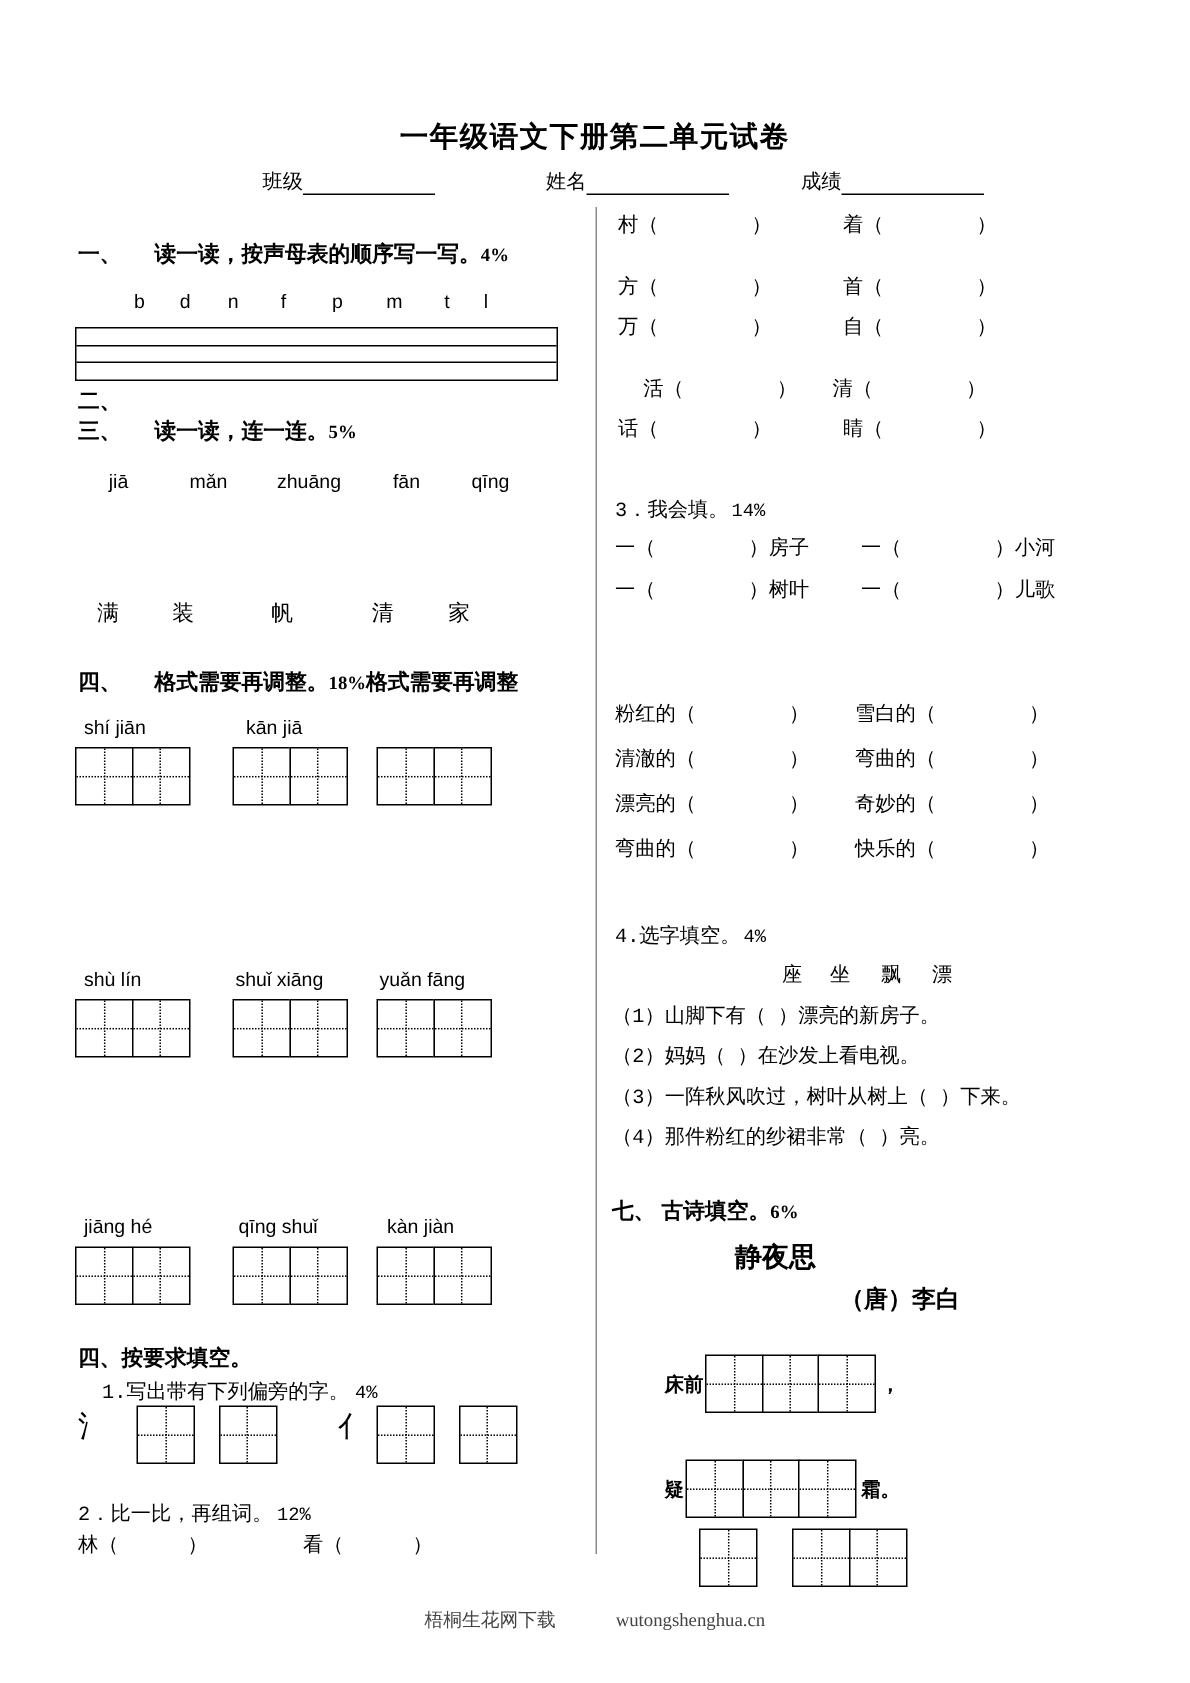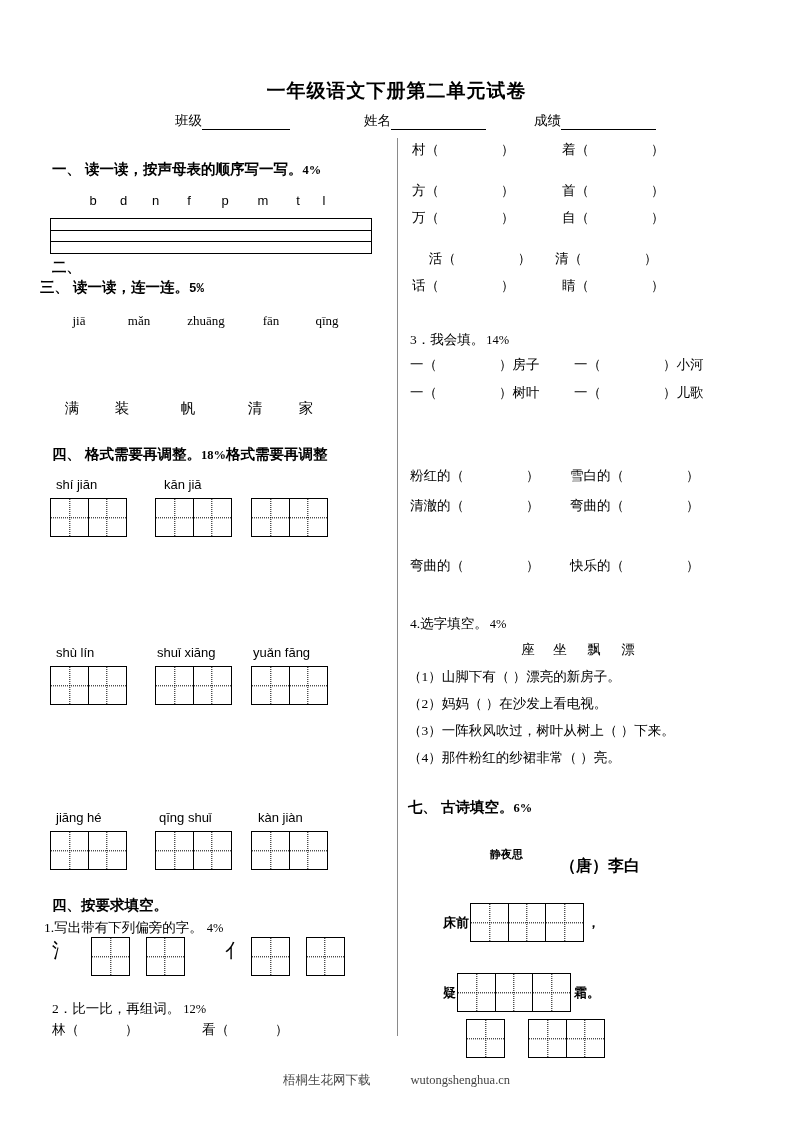--- a/index.html
+++ b/index.html
@@ -68,26 +68,26 @@
 
   
   .blk { position: absolute; }
   .sec-head {
     font-weight: bold;
     font-size: 14.5px;
     font-family: "Liberation Serif", "DejaVu Serif", serif;
     white-space: nowrap;
   }
   .sec-num { display: inline-block; }
-  .sec-txt { display: inline-block; margin-left: 4px; }
+  .sec-txt { display: inline-block; margin-left: 22px; }
   .pct { font-size: 12.5px; }
   .body-line {
     font-size: 13.5px;
     white-space: nowrap;
-    font-family: Liberation Serif, serif;
+    font-family: Liberation Mono, monospace;
   }
   .pinyin {
     font-family: "Liberation Sans", "DejaVu Sans", sans-serif;
     font-size: 13px;
     white-space: nowrap;
   }
   .hanzi-row {
     font-size: 14.5px;
     white-space: nowrap;
     font-family: "Liberation Serif", "DejaVu Serif", serif;
@@ -134,44 +134,42 @@
     top: 50%; left: 0; right: 0;
     border-top: 1.4px dotted #000;
     transform: translateY(-0.7px);
   }
   .grid-sep { width: 17px; }
 
   
   .match-pinyin, .match-hanzi {
     position: absolute;
     display: flex;
-    font-family: Liberation Serif, serif;
   }
   .match-pinyin span, .match-hanzi span {
     display: inline-block;
     text-align: center;
   }
 
   
   .pair-line {
     position: absolute;
     font-size: 13.5px;
     white-space: nowrap;
   }
   .pair-left { display: inline-block; width: 150px; }
   .sp-s { display: inline-block; width: 46px; }
   .sp-m { display: inline-block; width: 62px; }
 
   
   .poem-title {
     position: absolute;
-    font-size: 11px;
+    font-size: 18px;
     font-weight: bold;
     font-family: "Liberation Serif", "DejaVu Serif", serif;
-    margin-top: 21px;
   }
   .poem-author {
     position: absolute;
     font-size: 16px;
     font-weight: bold;
     font-family: "Liberation Serif", "DejaVu Serif", serif;
     text-align: right;
   }
   .poem-line {
     position: absolute;
@@ -239,21 +237,21 @@
 
   <div class="fourline" style="left:50px; top:218px; width:322px; height:36px;">
     <div class="hl" style="top:11px;"></div>
     <div class="hl" style="top:22px;"></div>
   </div>
 
   <div class="blk sec-head" style="left:52px; top:258px;">
     <span class="sec-num">二、</span>
   </div>
 
-  <div class="blk sec-head" style="left:40px; top:278px;font-family:Liberation Mono, monospace;">
+  <div class="blk sec-head" style="left:52px; top:278px;">
     <span class="sec-num">三、</span><span class="sec-txt">读一读，连一连。</span><span class="pct">5%</span>
   </div>
 
   <div class="match-pinyin pinyin" style="left:50px; top:313px;">
     <span style="width:58px">jiā</span>
     <span style="width:62px">mǎn</span>
     <span style="width:72px">zhuāng</span>
     <span style="width:58px">fān</span>
     <span style="width:54px">qīng</span>
   </div>
@@ -321,21 +319,21 @@
   <div class="blk pinyin" style="left:258px; top:810px;">kàn jiàn</div>
   <div class="grid-set" style="left:251px; top:831px;">
     <div class="cell"></div>
     <div class="cell"></div>
   </div>
 
   <div class="blk sec-head" style="left:52px; top:896px;">
     <span class="sec-num">四、</span><span>按要求填空。</span>
   </div>
 
-  <div class="blk body-line" style="left:44px; top:919px;">
+  <div class="blk body-line" style="left:68px; top:919px;">
     <span>1.写出带有下列偏旁的字。</span><span class="pct" style="margin-left:4px">4%</span>
   </div>
 
   <div class="radical" style="left:52px; top:938px;">氵</div>
   <div class="grid-set" style="left:91px; top:937px;">
     <div class="cell"></div>
     <div class="grid-sep"></div>
     <div class="cell"></div>
   </div>
 
@@ -388,20 +386,23 @@
 
 
   <div class="pair-line" style="left:410px; top:497px;">
     <span class="pair-left" style="width:160px"><span>清澈的（</span><span class="sp-m"></span><span>）</span></span><span><span>弯曲的（</span><span class="sp-m"></span><span>）</span></span>
   </div>
 
   <div class="pair-line" style="left:410px; top:467px;">
     <span class="pair-left" style="width:160px"><span>粉红的（</span><span class="sp-m"></span><span>）</span></span><span><span>雪白的（</span><span class="sp-m"></span><span>）</span></span>
   </div>
 
+  <div class="pair-line" style="left:410px; top:527px;">
+    <span class="pair-left" style="width:160px"><span>漂亮的（</span><span class="sp-m"></span><span>）</span></span><span><span>奇妙的（</span><span class="sp-m"></span><span>）</span></span>
+  </div>
 
   <div class="pair-line" style="left:410px; top:557px;">
     <span class="pair-left" style="width:160px"><span>弯曲的（</span><span class="sp-m"></span><span>）</span></span><span><span>快乐的（</span><span class="sp-m"></span><span>）</span></span>
   </div>
 
   <div class="blk body-line" style="left:410px; top:615px;">
     <span>4.选字填空。</span><span class="pct" style="margin-left:2px">4%</span>
   </div>
 
   <div class="blk body-line" style="left:512px; top:641px;">

